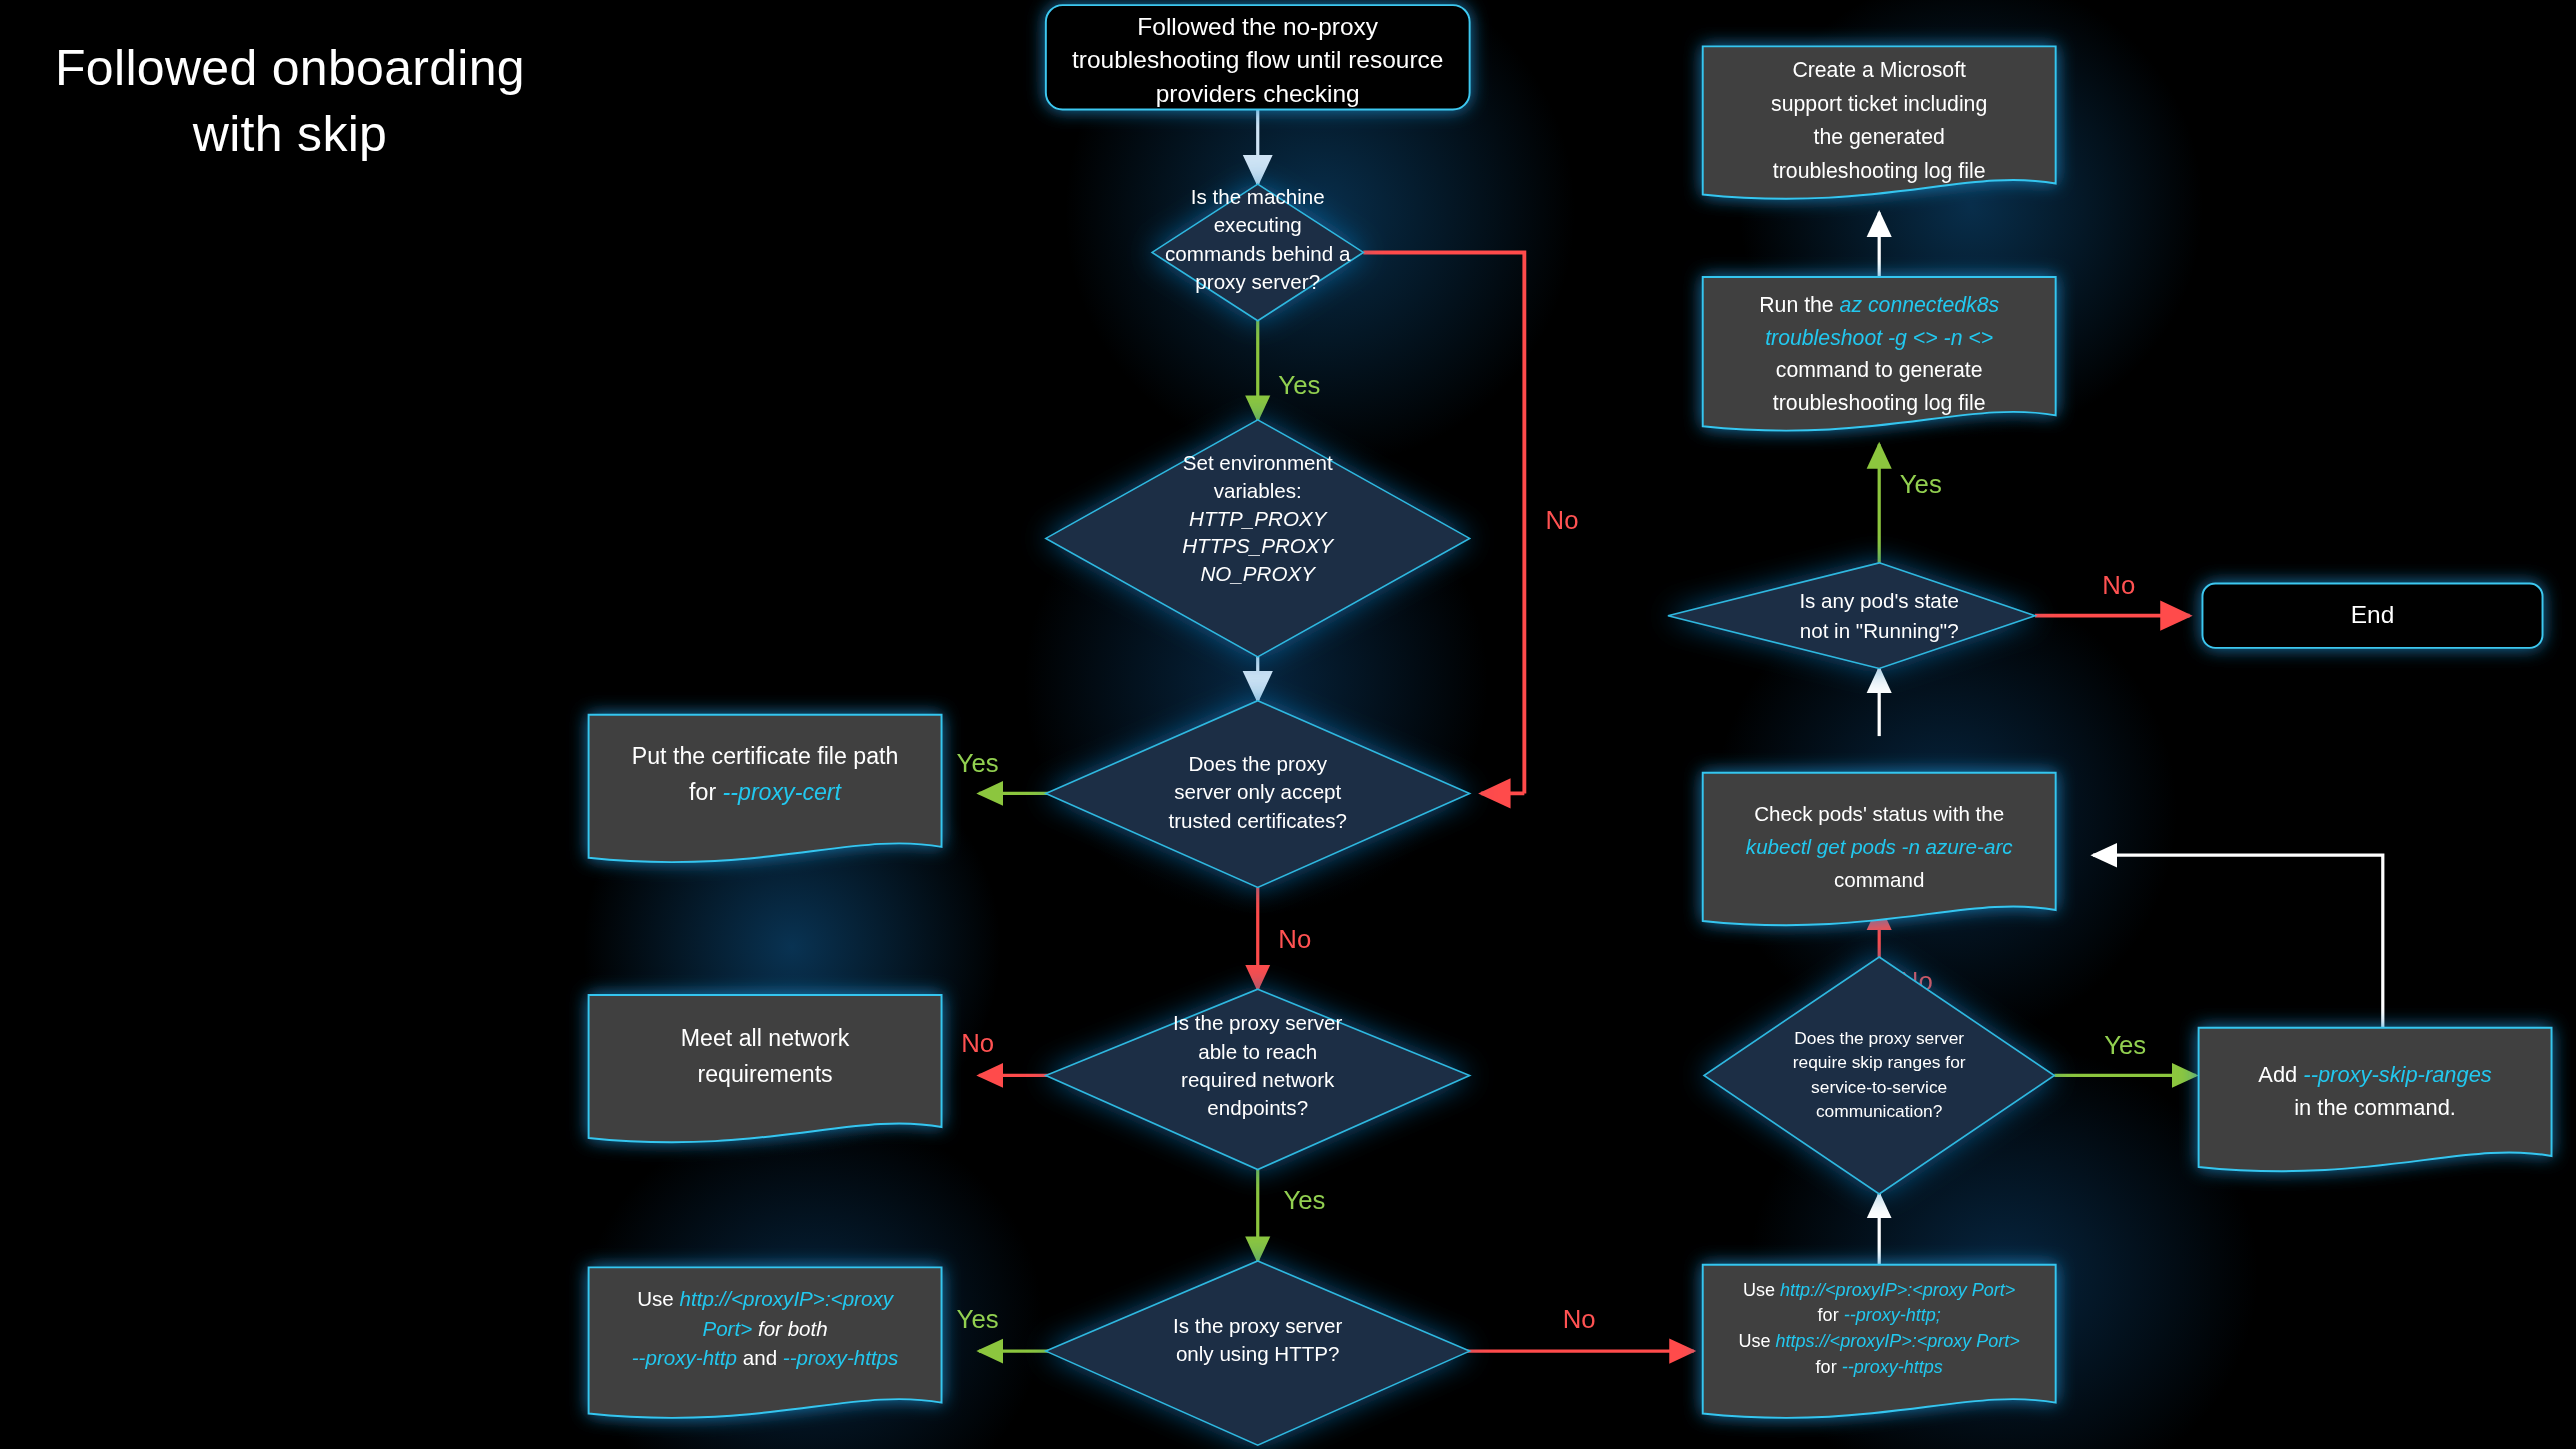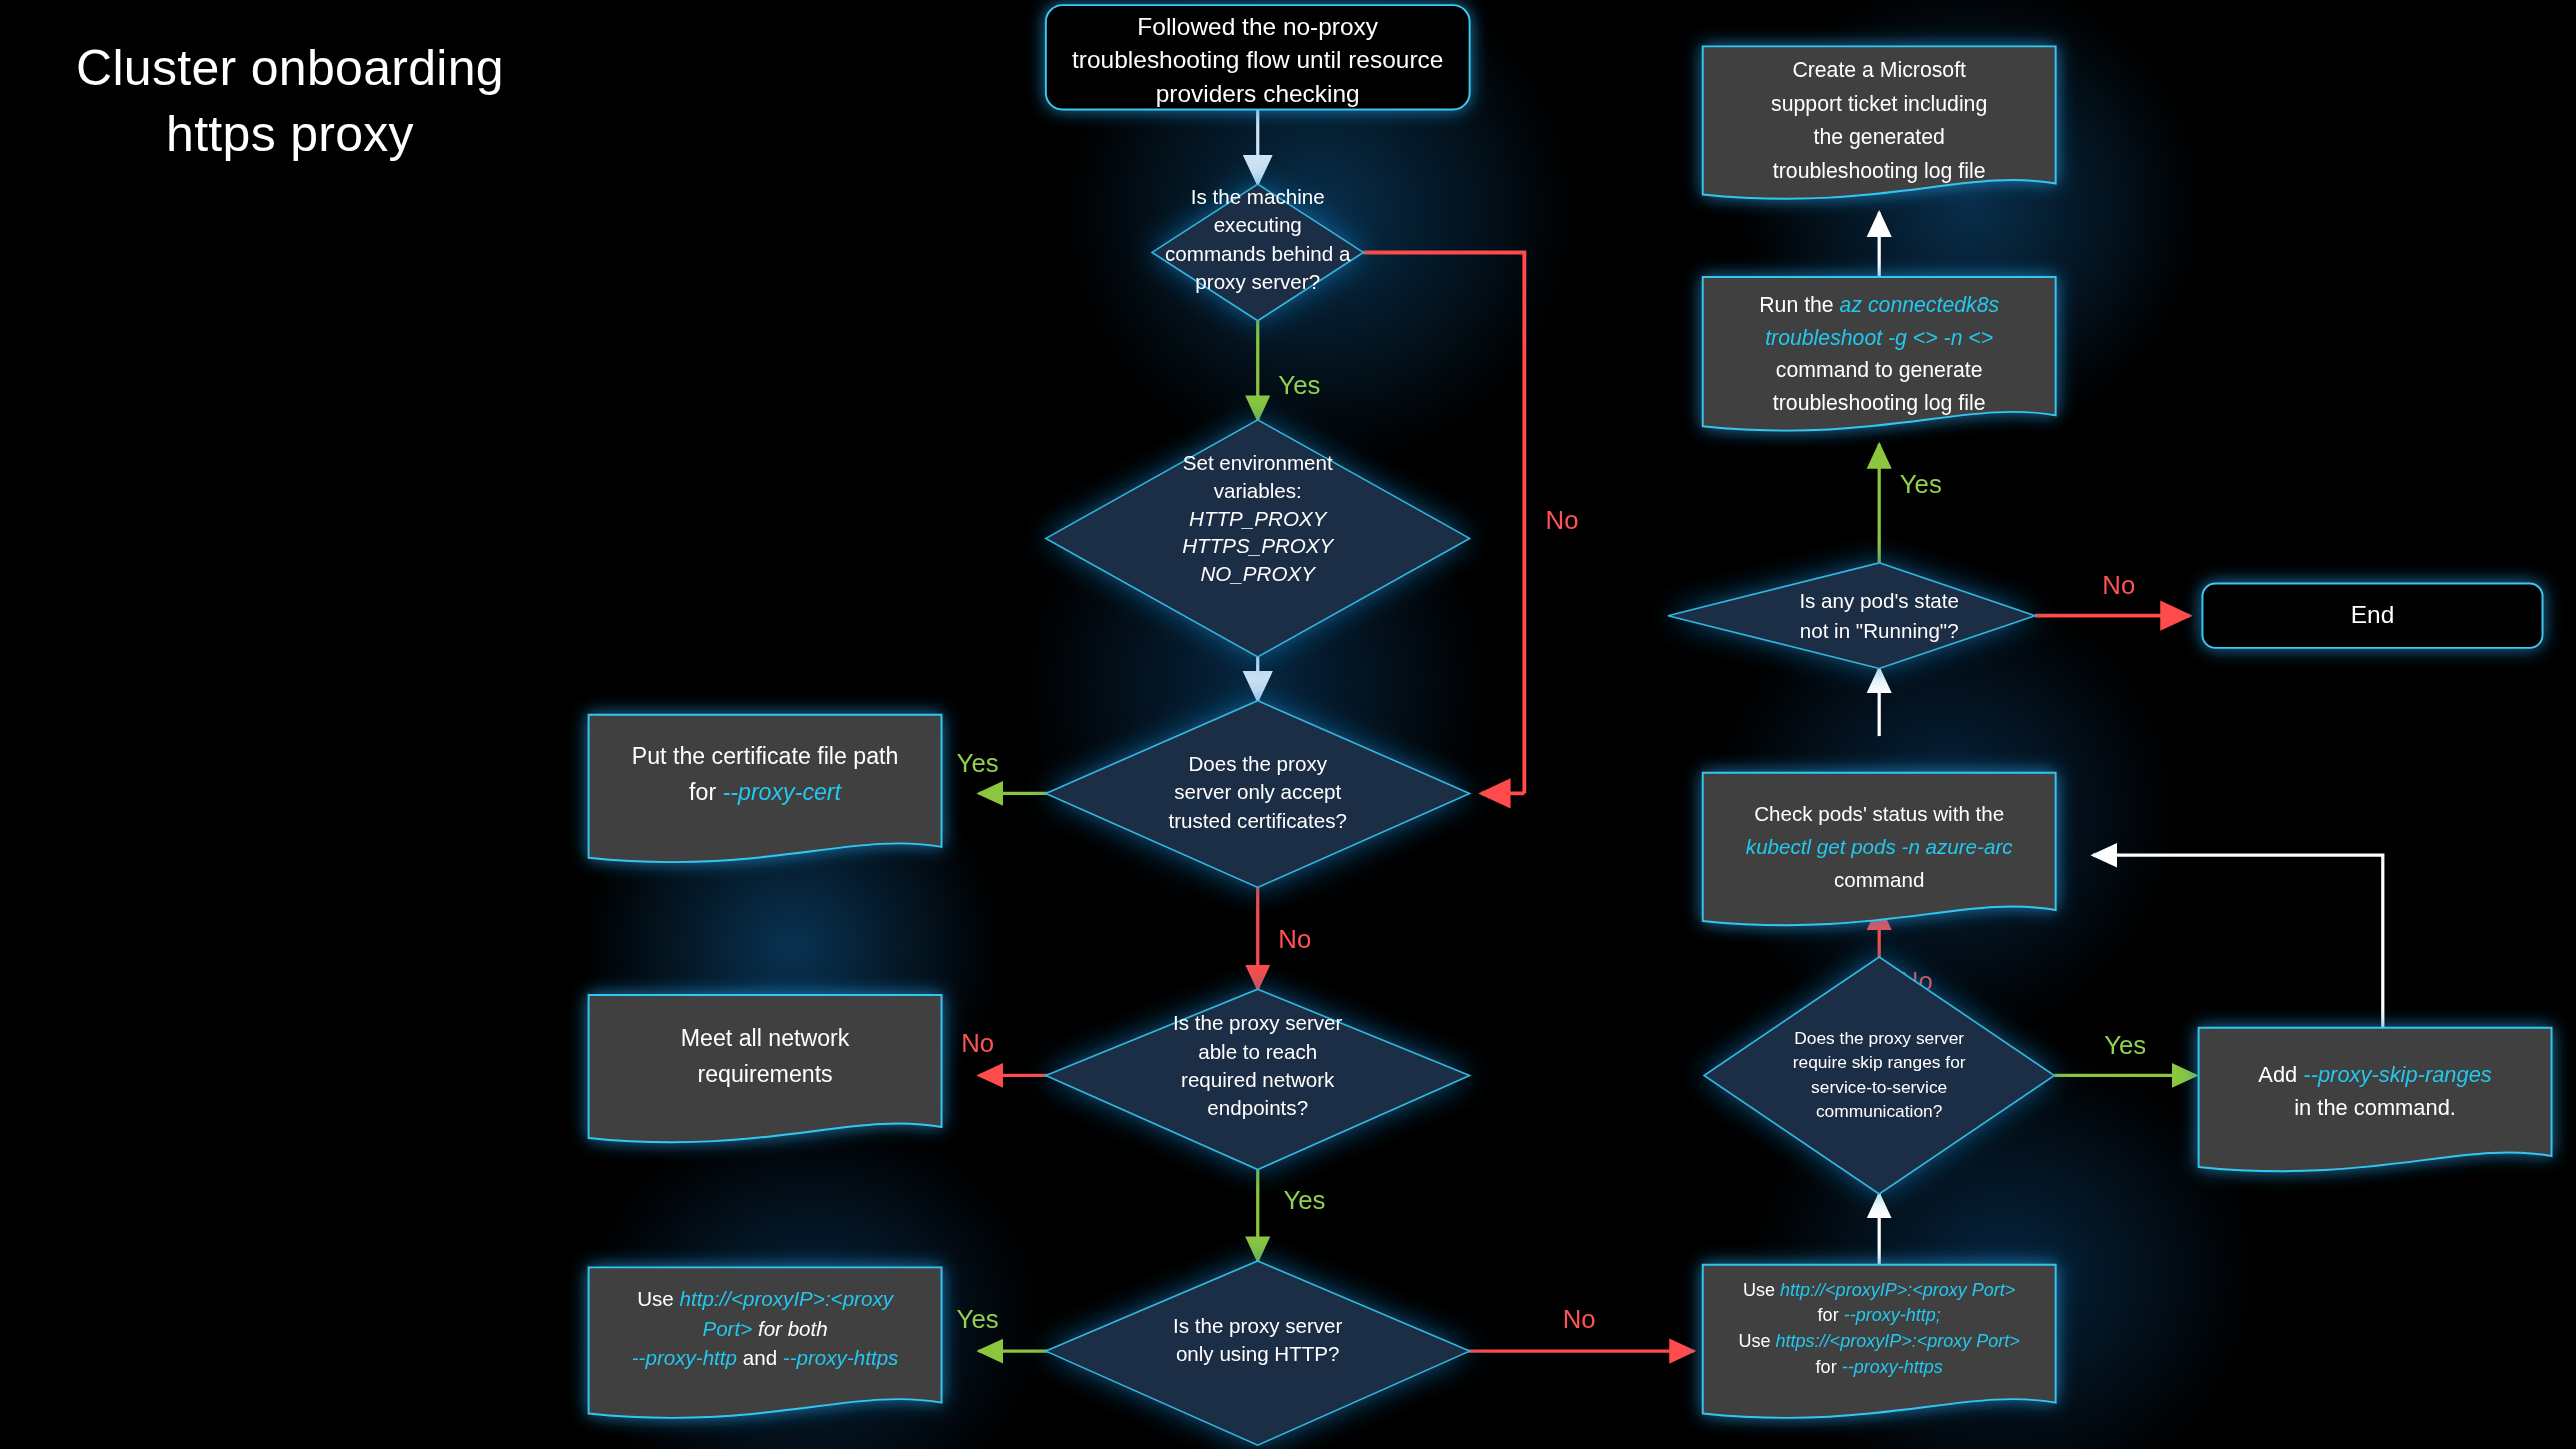--- a/index.html
+++ b/index.html
@@ -22,22 +22,22 @@
 
   <div class="bgglow" style="left:502px;top:657px;width:580px;height:580px;background:radial-gradient(closest-side,rgba(16,92,150,.55),rgba(0,0,0,0) 72%);"></div>
   <div class="bgglow" style="left:966px;top:-142px;width:708px;height:708px;background:radial-gradient(closest-side,rgba(16,92,150,.5),rgba(0,0,0,0) 72%);"></div>
   <div class="bgglow" style="left:934px;top:361px;width:644px;height:644px;background:radial-gradient(closest-side,rgba(14,82,140,.45),rgba(0,0,0,0) 72%);"></div>
   <div class="bgglow" style="left:1649px;top:-116px;width:644px;height:644px;background:radial-gradient(closest-side,rgba(16,92,150,.5),rgba(0,0,0,0) 72%);"></div>
   <div class="bgglow" style="left:1623px;top:489px;width:644px;height:644px;background:radial-gradient(closest-side,rgba(14,82,140,.45),rgba(0,0,0,0) 72%);"></div>
   <div class="bgglow" style="left:1649px;top:953px;width:708px;height:644px;background:radial-gradient(closest-side,rgba(14,82,140,.45),rgba(0,0,0,0) 72%);"></div>
   <div class="bgglow" style="left:489px;top:1030px;width:644px;height:580px;background:radial-gradient(closest-side,rgba(14,82,140,.45),rgba(0,0,0,0) 72%);"></div>
 
   <div id="title">
-    <div>Cluster onboarding</div>
-    <div>https proxy</div>
+    <div>Followed onboarding</div>
+    <div>with skip</div>
   </div>
 
   <svg id="flow" viewBox="0 0 4000 2250">
     <defs>
       <filter id="glowCyan" x="-60%" y="-60%" width="220%" height="220%">
         <feGaussianBlur stdDeviation="14" result="b"></feGaussianBlur>
         <feFlood flood-color="#1f8fd0" flood-opacity="0.85" result="c"></feFlood>
         <feComposite in="c" in2="b" operator="in" result="g"></feComposite>
         <feMerge>
             <feMergeNode in="g"></feMergeNode>

